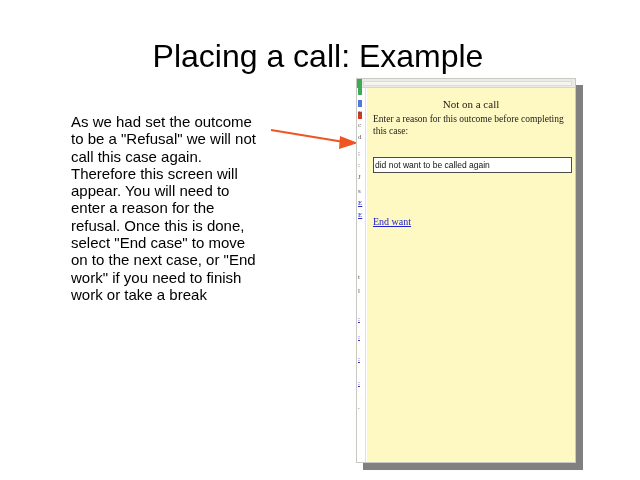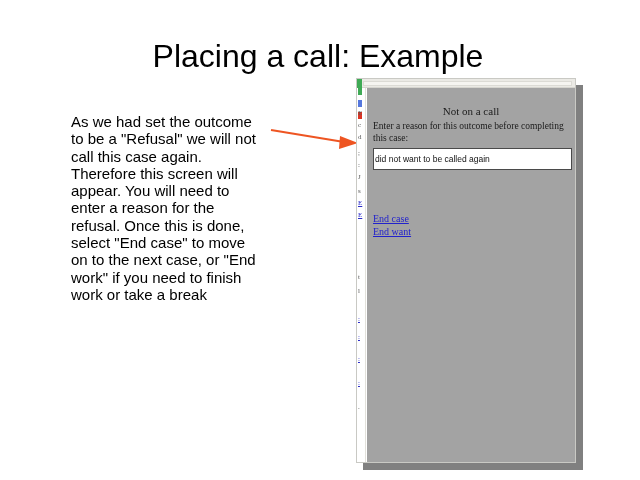--- a/index.html
+++ b/index.html
@@ -132,43 +132,43 @@
   }
   .strip-frag.link { color: #2b2bc8; text-decoration: underline; }
 
   
   .app-pane {
     position: absolute;
     left: 10px;
     top: 9px;
     right: 0;
     bottom: 0;
-    background: #a3a3a3;
-    padding: 15px 6px 0 6px;
+    background: #fef9c3;
+    padding: 8px 6px 0 6px;
     box-sizing: border-box;
     font-family: "Liberation Serif", serif;
   }
   .app-heading {
     text-align: center;
     font-family: "Liberation Serif", serif;
     font-size: 11px;
     color: #1a1a1a;
     margin: 2px 0 4px 0;
   }
   .app-instruction {
     font-family: "Liberation Serif", serif;
     font-size: 9.5px;
     line-height: 11.5px;
     color: #1a1a1a;
-    margin: 0 0 4px 0;
+    margin: 0 0 20px 0;
   }
   .app-input {
     display: block;
     width: 199px;
-    height: 22px;
+    height: 16px;
     border: 1px solid #4a4a4a;
     background: #ffffff;
     font-family: "Liberation Sans", sans-serif;
     font-size: 8.5px;
     color: #111111;
     padding: 0 1px;
     box-sizing: border-box;
     line-height: 11px;
     outline: none;
   }
@@ -230,18 +230,17 @@
 
   <div class="app-pane">
 
     <div class="app-heading">Not on a call</div>
 
     <div class="app-instruction">Enter a reason for this outcome before completing this case:</div>
 
     <input class="app-input" type="text" value="did not want to be called again" style="">
 
     <div class="app-links">
-      <a class="app-link">End case</a>
       <a class="app-link">End want</a>
     </div>
 
   </div>
 </div>
 
 </body></html>

